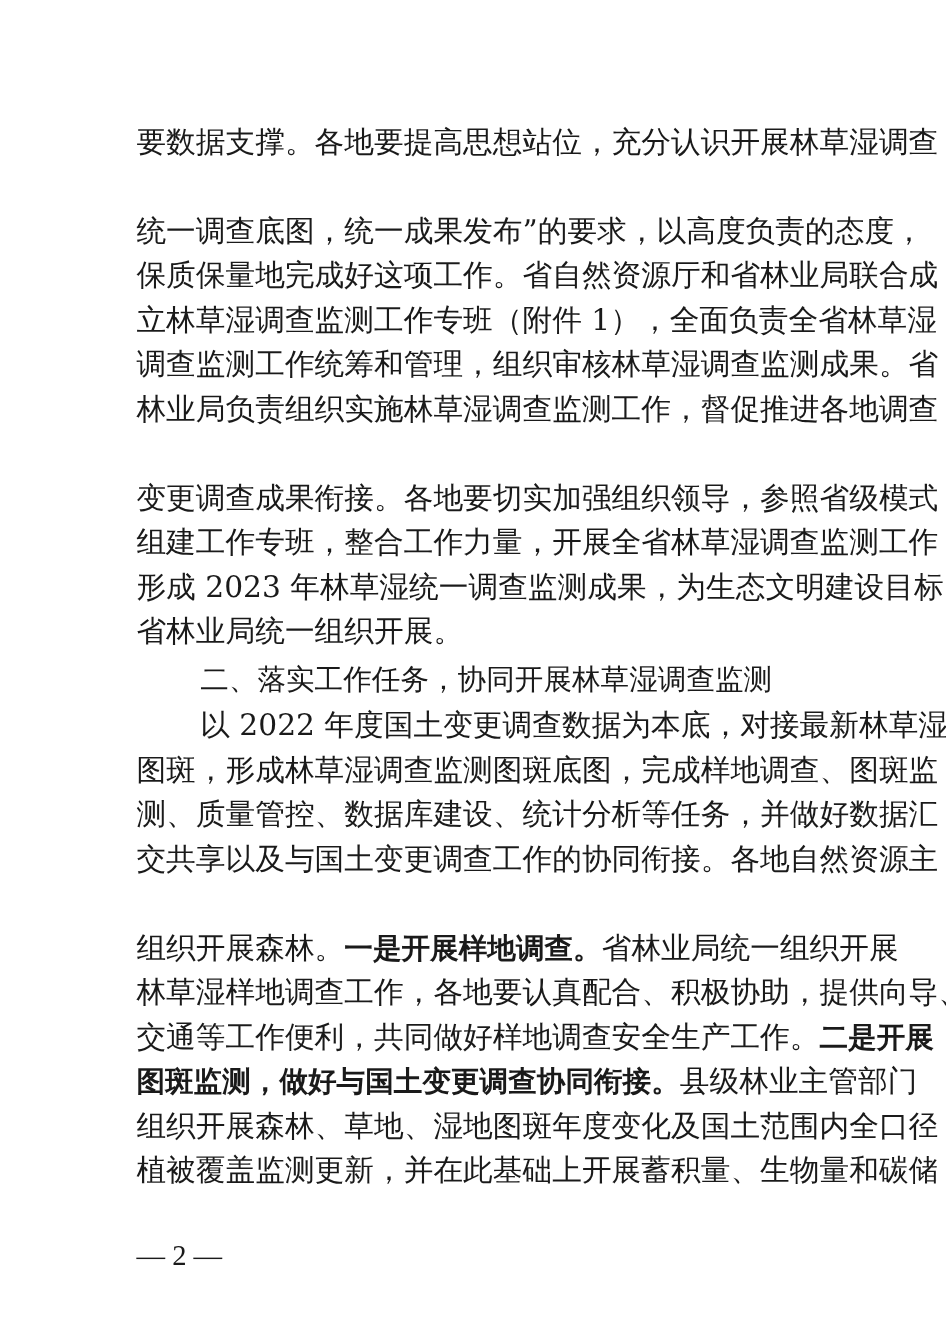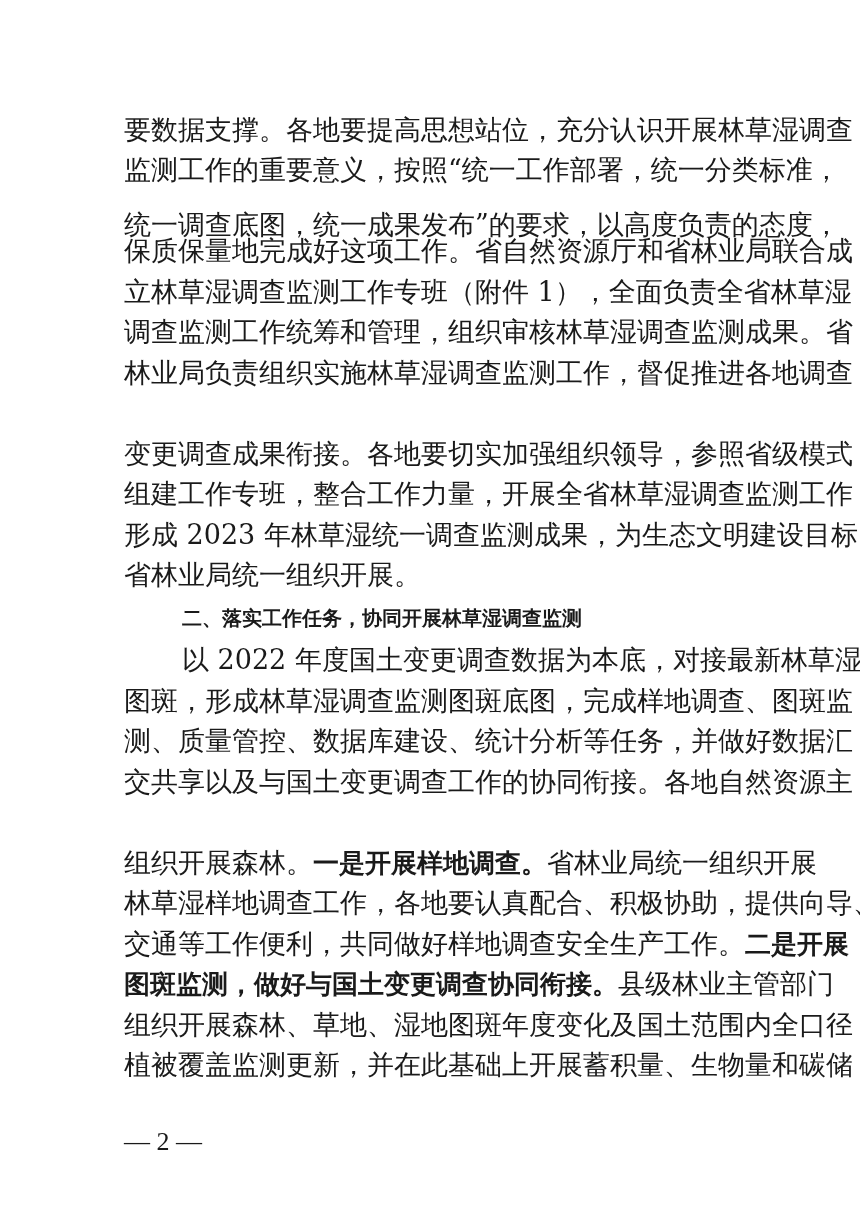--- a/index.html
+++ b/index.html
@@ -14,37 +14,36 @@
       position: absolute; left: 124px; width: 620px;
       height: 40px; line-height: 40px;
       font-size: 27px; white-space: nowrap;
       text-align: justify; text-align-last: justify;
       letter-spacing: 0px;
     }
     .line.last { text-align-last: left; }
     .line.indent { left: 182px; width: 562px; }
     .heading {
       font-family: "DejaVu Sans", "Liberation Sans", sans-serif;
-      font-weight: bold; font-size: 20px; text-align-last: left;
+      font-weight: normal; font-size: 26px; text-align-last: left;
     }
     .b { font-weight: bold; font-family: "DejaVu Sans", "Liberation Sans", sans-serif; font-size: 26px; margin-top: 14px; }
     .pagenum {
       position: absolute; left: 124px; top: 1124px;
       font-size: 26px; line-height: 36px; white-space: nowrap;
       font-family: "Liberation Serif", "DejaVu Serif", serif;
     }
   </style>
 </head>
 <body>
 
 <div class="page">
 
   <div class="line" style="top:110px">要数据支撑。各地要提高思想站位，充分认识开展林草湿调查</div>
-  <div class="line" style="top:150px">监测工作的重要意义，按照“统一工作部署，统一分类标准，</div>
-  <div class="line" style="top:205px">统一调查底图，统一成果发布”的要求，以高度负责的态度，</div>
+  <div class="line" style="top:191px">统一调查底图，统一成果发布”的要求，以高度负责的态度，</div>
   <div class="line" style="top:231px">保质保量地完成好这项工作。省自然资源厅和省林业局联合成</div>
   <div class="line" style="top:272px">立林草湿调查监测工作专班（附件 1），全面负责全省林草湿</div>
   <div class="line" style="top:312px">调查监测工作统筹和管理，组织审核林草湿调查监测成果。省</div>
   <div class="line" style="top:353px">林业局负责组织实施林草湿调查监测工作，督促推进各地调查</div>
   <div class="line" style="top:434px">变更调查成果衔接。各地要切实加强组织领导，参照省级模式</div>
   <div class="line" style="top:474px">组建工作专班，整合工作力量，开展全省林草湿调查监测工作，</div>
   <div class="line" style="top:515px">形成 2023 年林草湿统一调查监测成果，为生态文明建设目标</div>
   <div class="line last" style="top:555px">省林业局统一组织开展。</div>
 
   <div class="line indent heading" style="top:598px">二、落实工作任务，协同开展林草湿调查监测</div>

